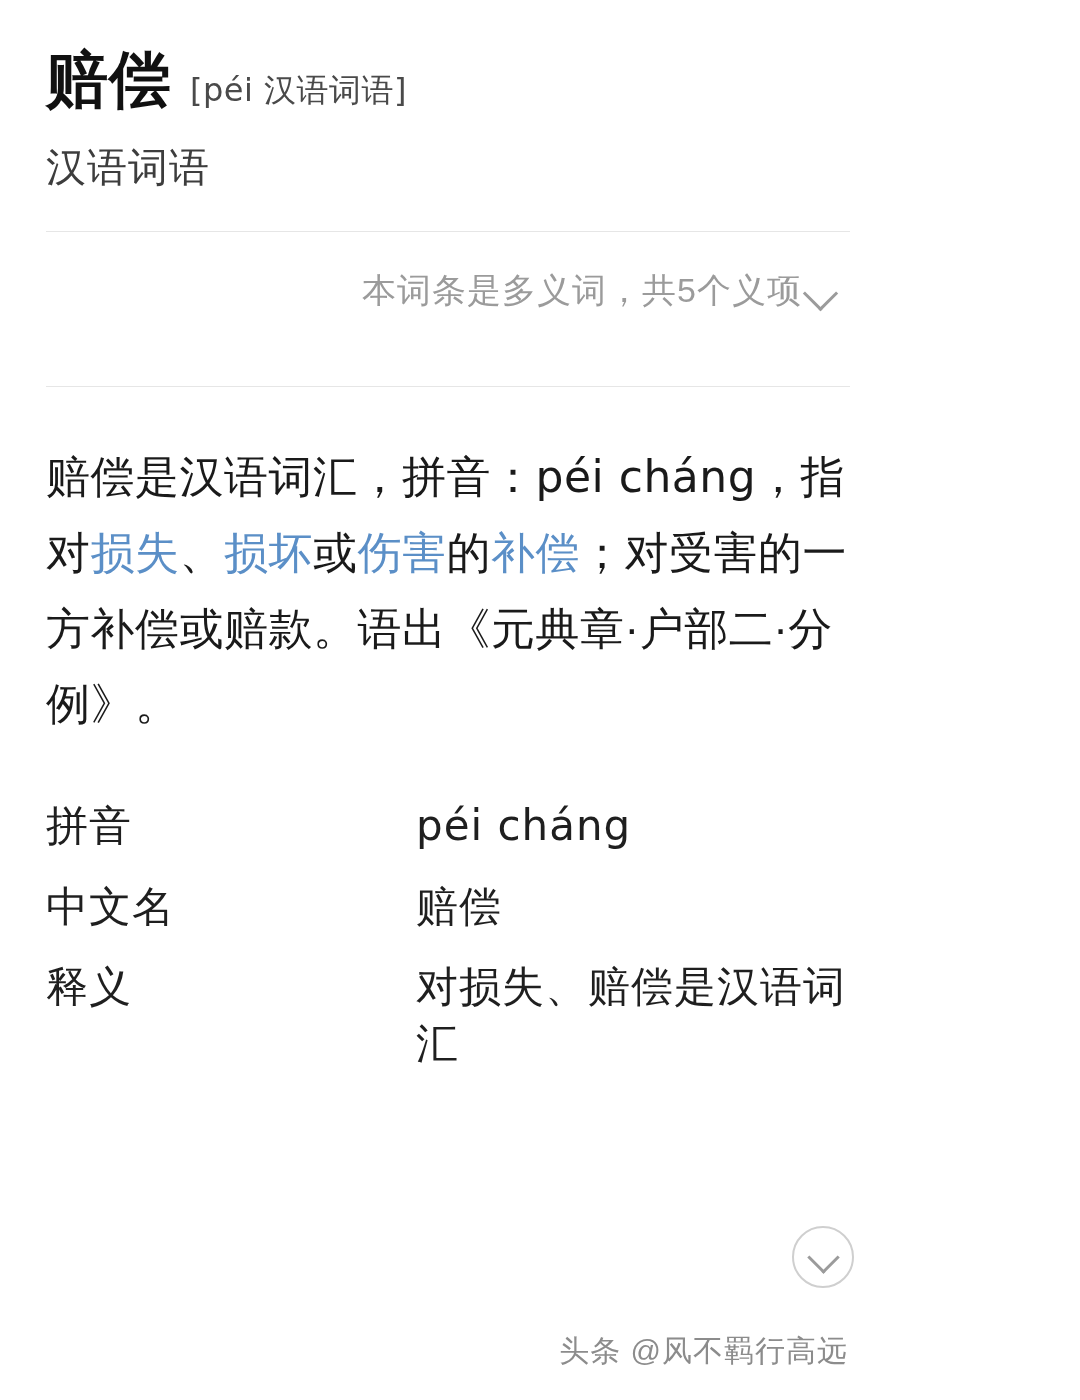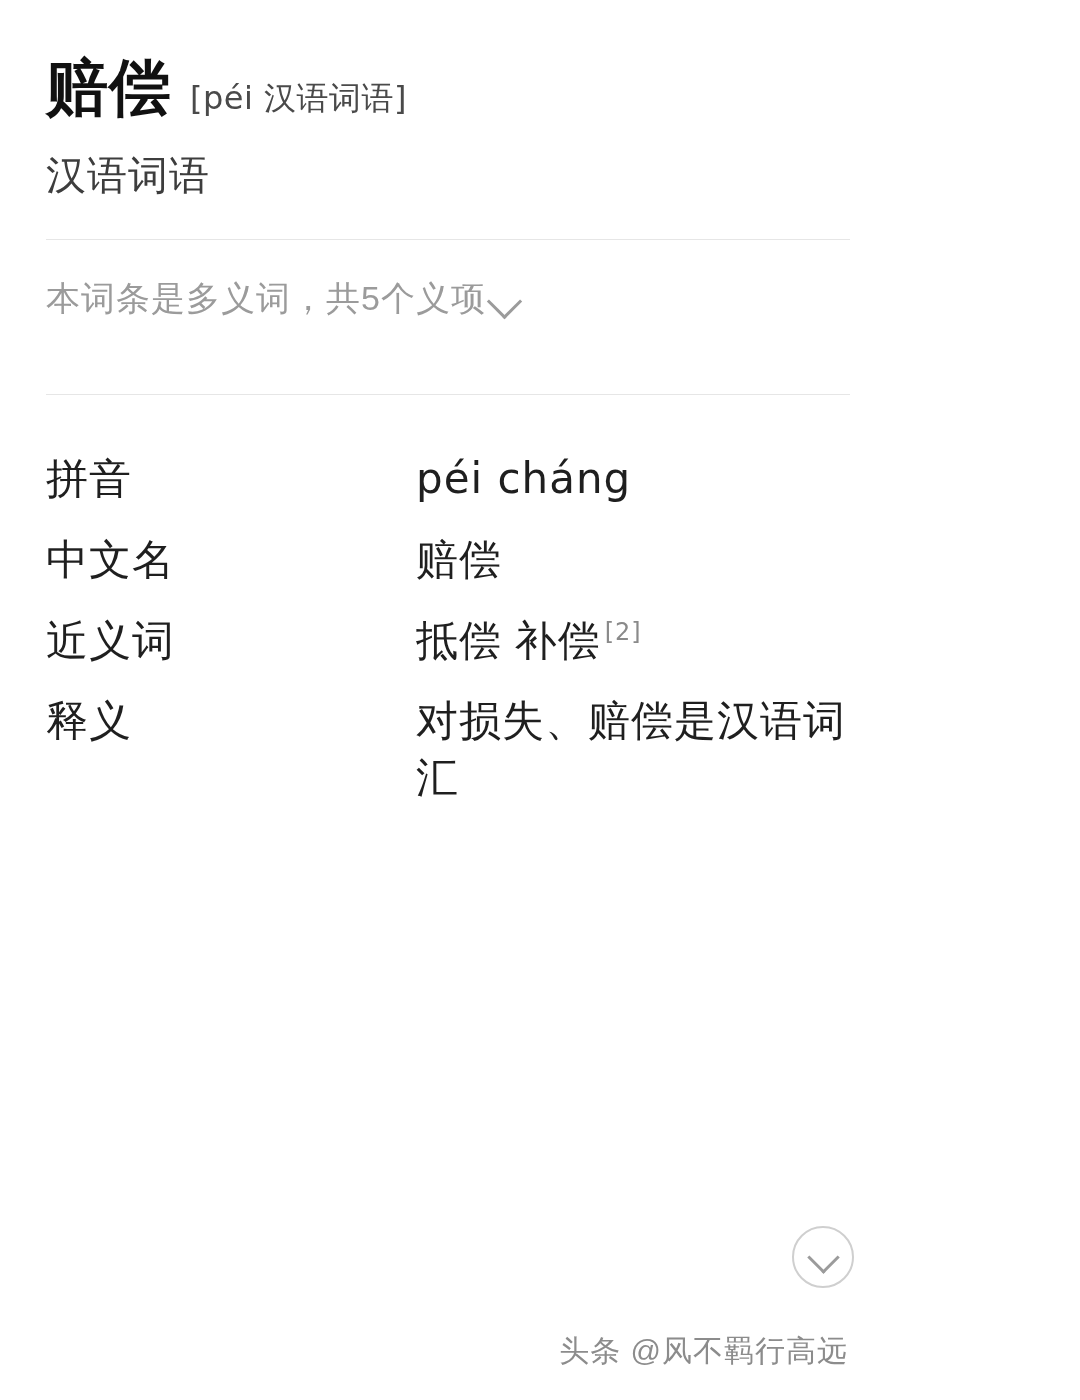--- a/index.html
+++ b/index.html
@@ -9,21 +9,21 @@
   }
   body {
     width: 1080px;
     height: 1400px;
     font-family: "Liberation Sans", "DejaVu Sans", sans-serif;
     color: #1a1a1a;
     position: relative;
     overflow: hidden;
   }
   .page {
-    padding: 8px 46px;
+    padding: 0 46px;
     box-sizing: border-box;
     width: 896px;
     height: 1400px;
     position: relative;
   }
 
   
   .title-row {
     display: flex;
     align-items: baseline;
@@ -53,21 +53,21 @@
   .divider {
     height: 1px;
     background: #e6e6e6;
     margin-top: 36px;
   }
 
   
   .polysemy {
     display: flex;
     align-items: center;
-    justify-content: flex-start;
+    justify-content: flex-end;
     height: 118px;
   }
   .polysemy-text {
     font-size: 34px;
     color: #9b9b9b;
     letter-spacing: 1px;
   }
   .chevron-down {
     width: 40px;
     height: 40px;
@@ -181,42 +181,39 @@
 
   <div class="divider"></div>
 
   <div class="polysemy">
     <span class="polysemy-text">本词条是多义词，共5个义项</span>
     <span class="chevron-down"></span>
   </div>
 
   <div class="divider"></div>
 
+  <div class="summary">
+    <span>赔偿是汉语词汇，拼音：</span><span class="lat">péi cháng</span><span>，指对</span><span class="lnk">损失</span><span>、</span><span class="lnk">损坏</span><span>或</span><span class="lnk">伤害</span><span>的</span><span class="lnk">补偿</span><span>；对受害的一方补偿或赔款。语出《元典章·户部二·分例》。</span>
+  </div>
 
   <table class="info-table">
     <tbody>
       <tr>
         <td class="k">拼音</td>
         <td class="v">
           <span class="lat">péi cháng</span>
         </td>
       </tr>
       <tr>
         <td class="k">中文名</td>
         <td class="v">
           <span>赔偿</span>
         </td>
       </tr>
       <tr>
-        <td class="k">近义词</td>
-        <td class="v">
-          <span>抵偿 补偿</span><span class="ref">[2]</span>
-        </td>
-      </tr>
-      <tr>
         <td class="k">释义</td>
         <td class="v">
           <span>对损失、赔偿是汉语词汇</span>
         </td>
       </tr>
     </tbody>
   </table>
 
   <div class="expand-btn"></div>
 

